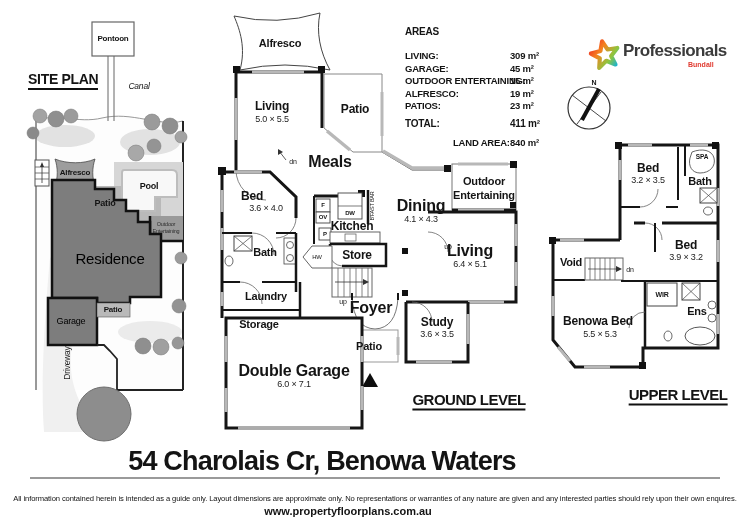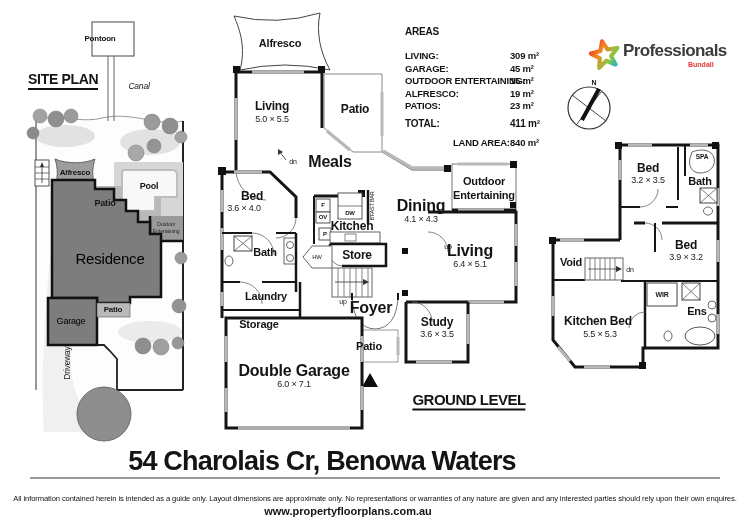--- a/index.html
+++ b/index.html
@@ -280,21 +280,21 @@
   <g>
     <circle cx="589" cy="108" r="21" fill="none" stroke="#333" stroke-width="1.2"></circle>
     <line x1="572" y1="95" x2="606" y2="121" stroke="#333" stroke-width="0.9"></line>
     <line x1="577" y1="124" x2="601" y2="92" stroke="#333" stroke-width="0.9"></line>
     <line x1="582" y1="120" x2="599" y2="89" stroke="#111" stroke-width="4"></line>
   </g>
 </svg>
 
 <div class="lbl siteplan-title" style="left:28px;top:72px;">SITE PLAN</div>
 <div class="lbl it s85" style="left:139px;top:86px;">Canal</div>
-<div class="lbl s8 b" style="left:100px;top:39px;">Pontoon</div>
+<div class="lbl s8 b" style="left:113px;top:39px;">Pontoon</div>
 <div class="lbl s8 b" style="left:75px;top:173px;">Alfresco</div>
 <div class="lbl s9 b" style="left:149px;top:186px;">Pool</div>
 <div class="lbl s9 b" style="left:105px;top:203px;">Patio</div>
 <div class="lbl s5" style="left:166px;top:225px;color:#2e2e2e;">Outdoor</div>
 <div class="lbl s5" style="left:166px;top:232px;color:#2e2e2e;">Entertaining</div>
 <div class="lbl s15 white" style="left:110px;top:258px;font-weight:normal;">Residence</div>
 <div class="lbl s8 b" style="left:113px;top:310px;">Patio</div>
 <div class="lbl s9 white" style="left:71px;top:321px;">Garage</div>
 <div class="lbl s85 rot" style="left:67px;top:363px;color:#222;">Driveway</div>
 
@@ -349,21 +349,21 @@
 </div>
 <div class="lbl s7 b" style="left:594px;top:82px;">N</div>
 
 <div class="lbl s11 b" style="left:280px;top:43px;">Alfresco</div>
 <div class="lbl s12 b" style="left:272px;top:106px;">Living</div>
 <div class="lbl dim" style="left:272px;top:119px;">5.0 × 5.5</div>
 <div class="lbl s12 b" style="left:355px;top:109px;">Patio</div>
 <div class="lbl s13 b" style="left:330px;top:162px;">Meals</div>
 <div class="lbl s7" style="left:293px;top:161px;">dn</div>
 <div class="lbl s12 b" style="left:252px;top:196px;">Bed</div>
-<div class="lbl dim" style="left:244px;top:208px;">3.6 × 4.0</div>
+<div class="lbl dim" style="left:266px;top:208px;">3.6 × 4.0</div>
 <div class="lbl s11 b" style="left:265px;top:252px;">Bath</div>
 <div class="lbl s11 b" style="left:266px;top:296px;text-align:center;">Laundry</div>
 <div class="lbl s11 b" style="left:259px;top:324px;">Storage</div>
 <div class="lbl s12 b" style="left:352px;top:226px;">Kitchen</div>
 <div class="lbl s12 b" style="left:357px;top:255px;">Store</div>
 <div class="lbl s6" style="left:317px;top:257px;">HW</div>
 <div class="lbl s6 b" style="left:323px;top:205px;">F</div>
 <div class="lbl s6 b" style="left:323px;top:217px;">OV</div>
 <div class="lbl s6 b" style="left:325px;top:234px;">P</div>
 <div class="lbl s6 b" style="left:350px;top:213px;">DW</div>
@@ -387,21 +387,22 @@
 <div class="lbl s12 b" style="left:648px;top:168px;">Bed</div>
 <div class="lbl dim" style="left:648px;top:180px;">3.2 × 3.5</div>
 <div class="lbl s65 b" style="left:702px;top:157px;">SPA</div>
 <div class="lbl s11 b" style="left:700px;top:181px;">Bath</div>
 <div class="lbl s12 b" style="left:686px;top:245px;">Bed</div>
 <div class="lbl dim" style="left:686px;top:257px;">3.9 × 3.2</div>
 <div class="lbl s11 b" style="left:571px;top:262px;">Void</div>
 <div class="lbl s7" style="left:630px;top:269px;">dn</div>
 <div class="lbl s7 b" style="left:662px;top:294px;">WIR</div>
 <div class="lbl s11 b" style="left:697px;top:311px;">Ens</div>
-<div class="lbl s12 b" style="left:598px;top:321px;">Kitchen Bed</div>
+<div class="lbl s12 b" style="left:598px;top:321px;">Benowa Bed</div>
 <div class="lbl dim" style="left:600px;top:334px;">5.5 × 5.3</div>
+<div class="lbl level" style="left:678px;top:396px;">UPPER LEVEL</div>
 
 <div id="title">54 Charolais Cr, Benowa Waters</div>
 <div id="titleline"></div>
 <div id="disclaimer">All information contained herein is intended as a guide only. Layout dimensions are approximate only. No representations or warranties of any nature are given and any interested parties should rely upon their own enquires.</div>
 <div id="website">www.propertyfloorplans.com.au</div>
 
 </div>
 
 </body></html>

